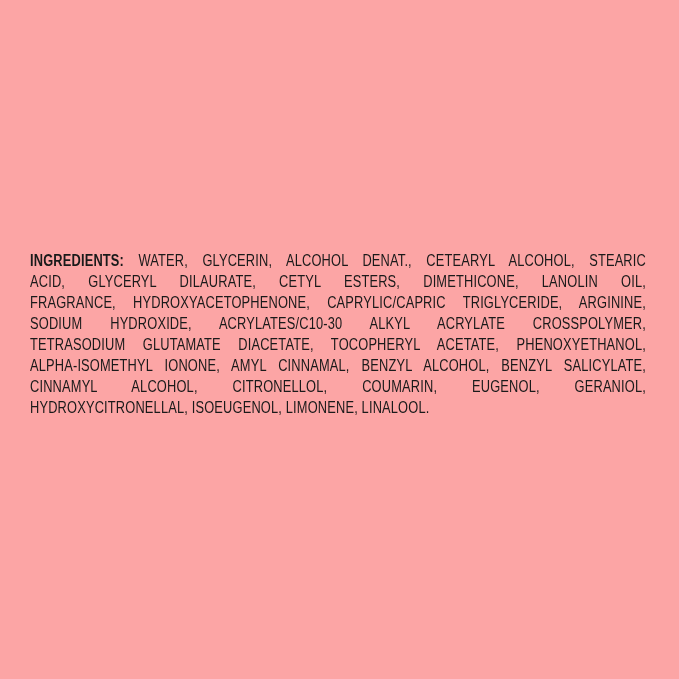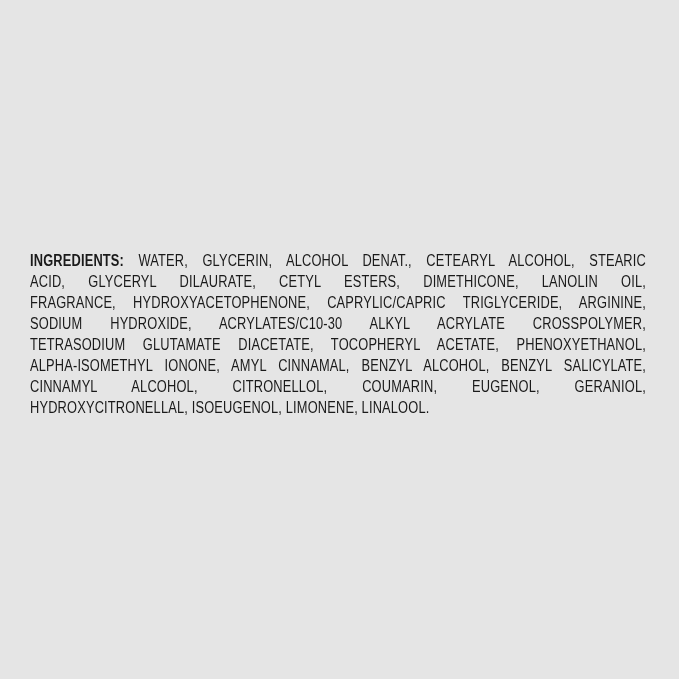--- a/index.html
+++ b/index.html
@@ -10,21 +10,21 @@
     width: 679px;
     height: 679px;
     background: #ffffff;
     overflow: hidden;
     position: relative;
     font-family: "Liberation Sans", sans-serif;
   }
   .label-canvas {
     position: absolute;
     inset: 0;
-    background: #e5e5e5;
+    background: #fca5a5;
     padding-left: 8px;
   }
   
   .ingredients-block {
     position: absolute;
     left: 30px;
     top: 250px;
     width: 748px;
     transform: scaleX(0.8235);
     transform-origin: 0 0;

